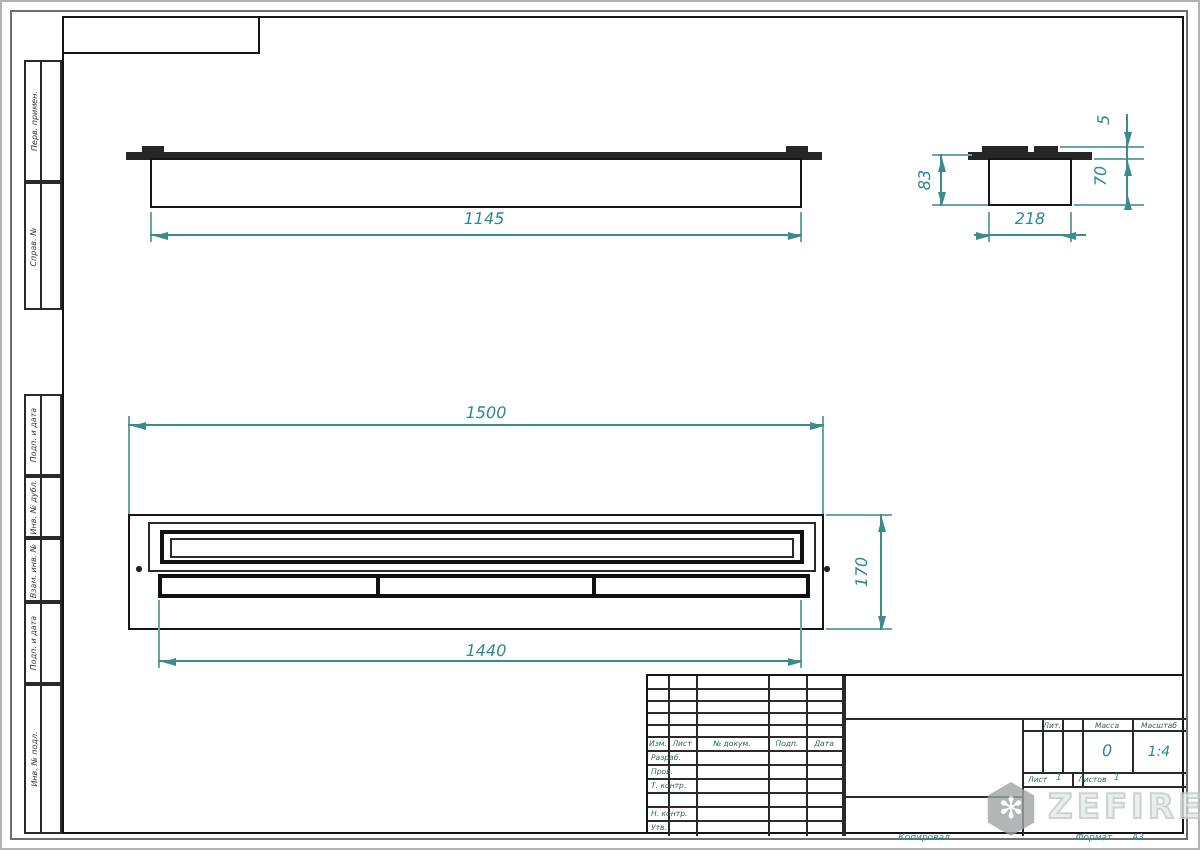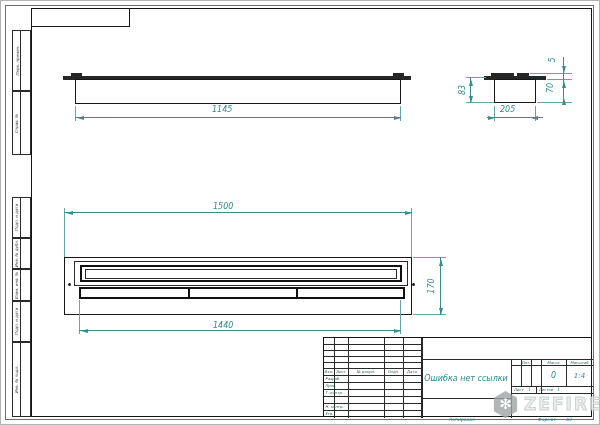--- a/index.html
+++ b/index.html
@@ -4,21 +4,21 @@
 <style>
   html,body{margin:0;padding:0;background:#fff;}
   #canvas{position:relative;width:600px;height:425px;background:#ffffff;overflow:hidden;
           box-shadow:inset 0 0 0 1px #b3b3b3;font-family:"DejaVu Sans",sans-serif;}
   .a{position:absolute;box-sizing:border-box;}
   .bx{border:1px solid #2a2a2a;background:#fff;}
   .thick{border:1.2px solid #161616;}
   .fill{background:#262626;}
   .tl{background:#3a8c8c;}   
   .xl{background:#6aa5a5;}   
-  .dimlab{color:#2e8b8b;font-style:italic;font-size:8px;line-height:10px;}
+  .dimlab{color:#2e8b8b;font-style:italic;font-size:8px;text-align:center;line-height:10px;}
   .vlab{display:flex;align-items:center;justify-content:center;}
   .vlab>span{transform:rotate(-90deg);white-space:nowrap;}
   .arr{position:absolute;width:0;height:0;border:2px solid transparent;}
   .arr.l{border-right:7px solid #3a8c8c;}
   .arr.r{border-left:7px solid #3a8c8c;}
   .arr.u{border-bottom:7px solid #3a8c8c;}
   .arr.d{border-top:7px solid #3a8c8c;}
   .mcell{position:absolute;left:12px;width:19px;border:1px solid #2a2a2a;box-sizing:border-box;background:#fff;}
   .mdiv{position:absolute;left:7px;top:-1px;bottom:-1px;width:1px;background:#2a2a2a;}
   .mlab{position:absolute;left:0;top:0;bottom:0;width:8px;display:flex;align-items:center;justify-content:center;}
@@ -99,21 +99,21 @@
   <div class="a fill" style="left:484px;top:76px;width:62px;height:4px;"></div>
   <div class="a fill" style="left:491px;top:72.6px;width:23px;height:3.6px;"></div>
   <div class="a fill" style="left:517px;top:72.6px;width:12px;height:3.6px;"></div>
   <div class="a thick" style="left:494px;top:79px;width:42px;height:24px;background:#fff;"></div>
 
   <div class="a xl" style="left:494px;top:106px;width:1px;height:15px;"></div>
   <div class="a xl" style="left:535px;top:106px;width:1px;height:15px;"></div>
   <div class="a tl" style="left:487px;top:117px;width:56px;height:1px;"></div>
   <div class="arr r" style="left:487.5px;top:115.5px;"></div>
   <div class="arr l" style="left:529px;top:115.5px;"></div>
-  <div class="a dimlab" style="left:500px;top:105px;width:30px;height:10px;">205</div>
+  <div class="a dimlab" style="left:500px;top:105px;width:30px;height:10px;">218</div>
 
   <div class="a xl" style="left:466px;top:77px;width:20px;height:1px;"></div>
   <div class="a xl" style="left:466px;top:102px;width:28px;height:1px;"></div>
   <div class="a tl" style="left:470px;top:77px;width:1px;height:26px;"></div>
   <div class="arr u" style="left:468.5px;top:77px;"></div>
   <div class="arr d" style="left:468.5px;top:96px;"></div>
   <div class="a vlab dimlab" style="left:455px;top:82px;width:16px;height:16px;">
       <span>83</span>
     </div>
 
@@ -202,21 +202,20 @@
     <div class="clab" style="left:60px;top:30px;width:19px;height:7px;">Подп.</div>
     <div class="clab" style="left:79px;top:30px;width:18px;height:7px;">Дата</div>
 
     <div class="slab" style="left:1.5px;top:38px;">Разраб.</div>
     <div class="slab" style="left:1.5px;top:45px;">Пров.</div>
     <div class="slab" style="left:1.5px;top:52px;">Т. контр.</div>
     <div class="slab" style="left:1.5px;top:59px;"></div>
     <div class="slab" style="left:1.5px;top:66px;">Н. контр.</div>
     <div class="slab" style="left:1.5px;top:73px;">Утв.</div>
 
-    <div class="a" style="left:97px;top:21px;width:90px;height:39px;display:flex;align-items:center;justify-content:center;color:#2e8b8b;font-style:italic;font-size:8px;white-space:nowrap;">Ошибка нет ссылки</div>
 
     <div class="clab" style="left:187px;top:21px;width:30px;height:6px;">Лит.</div>
     <div class="clab" style="left:217px;top:21px;width:25px;height:6px;">Масса</div>
     <div class="clab" style="left:242px;top:21px;width:27px;height:6px;">Масштаб</div>
     <div class="a tval" style="left:217px;top:27px;width:25px;height:21px;display:flex;align-items:center;justify-content:center;font-size:8px;">0</div>
     <div class="a tval" style="left:242px;top:27px;width:27px;height:21px;display:flex;align-items:center;justify-content:center;font-size:7px;">1:4</div>
 
     <div class="slab" style="left:190px;top:49px;">Лист</div>
     <div class="slab tval" style="left:204px;top:48.5px;font-size:4.5px;">1</div>
     <div class="slab" style="left:215px;top:49px;">Листов</div>

